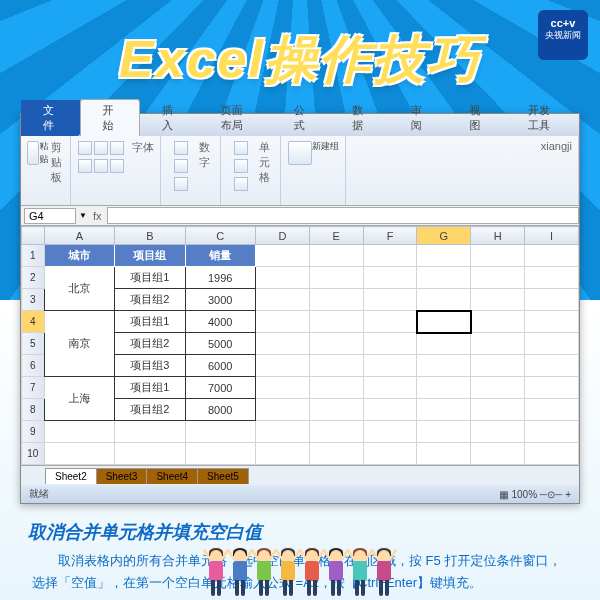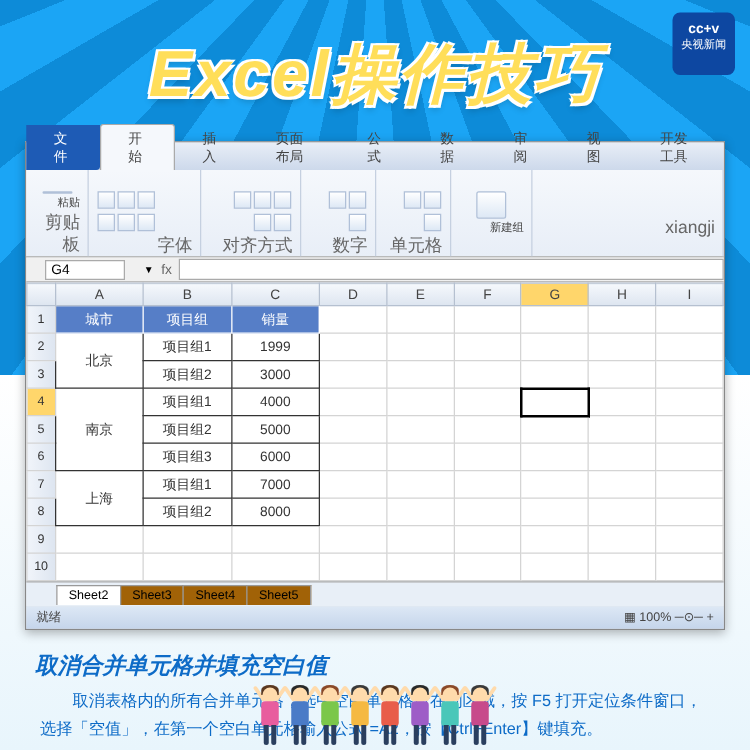--- a/index.html
+++ b/index.html
@@ -7,35 +7,35 @@
 .rays{position:absolute;top:-100px;left:50%;transform:translateX(-50%);width:900px;height:400px;background:repeating-conic-gradient(from 0deg at 50% 0%,#1ba5f5 0deg 8deg,#0d8bd8 8deg 16deg);z-index:0}
 .logo{position:absolute;top:10px;right:12px;width:50px;height:50px;background:#0d47a1;border-radius:6px;color:#fff;font-size:9px;text-align:center;padding-top:6px;z-index:5;line-height:1.3}
 .logo b{font-size:11px;display:block;font-weight:bold}
 .title{position:relative;z-index:2;text-align:center;font-size:52px;font-weight:bold;color:#ffde59;text-shadow:2px 2px 0 #fff,-2px -2px 0 #fff,2px -2px 0 #fff,-2px 2px 0 #fff,0 4px 6px rgba(0,0,0,.2);padding-top:25px;font-style:italic;letter-spacing:2px}
 .excel{position:relative;z-index:2;width:560px;margin:18px auto 0;background:#e6e6e6;border:1px solid #888;box-shadow:0 2px 8px rgba(0,0,0,.3)}
 .etabs{display:flex;background:linear-gradient(#e8eef7,#cdd9eb);font-size:11px;height:22px;align-items:flex-end}
 .etab{padding:3px 22px;color:#444;cursor:pointer}
 .etab.file{background:#1e5bb5;color:#fff;border-radius:0 0 3px 0}
 .etab.act{background:#f5f8fc;border:1px solid #aaa;border-bottom:none;border-radius:3px 3px 0 0}
 .ribbon{display:flex;background:linear-gradient(#f5f8fc,#e8eef7);height:70px;border-bottom:1px solid #aaa;font-size:9px;color:#444}
-.rgroup{border-right:1px solid #c5d0e0;padding:16px 6px;display:flex;flex-direction:column;justify-content:space-between;text-align:right}
-.rgroup .lbl{font-size:14px;color:#666}
+.rgroup{border-right:1px solid #c5d0e0;padding:4px 6px;display:flex;flex-direction:row;justify-content:space-between;text-align:center}
+.rgroup .lbl{font-size:11px;color:#666}
 .ricon{width:24px;height:24px;background:linear-gradient(#fff,#dde8f5);border:1px solid #b0c0d8;border-radius:2px;margin:1px auto}
 .riconsm{width:14px;height:14px;background:linear-gradient(#fff,#dde8f5);border:1px solid #b0c0d8;display:inline-block;margin:1px}
 .fbar{display:flex;background:#f0f0f0;border-bottom:1px solid #aaa;height:20px;font-size:11px;align-items:center}
-.namebox{width:64px;background:#fff;border:1px solid #aaa;padding:1px 4px;margin:15px}
+.namebox{width:52px;background:#fff;border:1px solid #aaa;padding:1px 4px;margin:3px}
 .fx{padding:0 6px;color:#666}
 .grid{background:#fff}
 .grid table{border-collapse:collapse;width:100%;font-size:11px}
 .grid th{background:linear-gradient(#f5f8fc,#dde5f0);border:1px solid #b5c0d0;font-weight:normal;color:#444;height:18px}
 .grid td{border:1px solid #d4d4d4;height:22px;text-align:center;color:#333}
 .grid .rh{background:linear-gradient(90deg,#f0f4fa,#dde5f0);width:22px;font-size:10px}
 .grid .rh.sel{background:#ffd66b}
 .grid th.sel{background:#ffd66b}
-.hdr{background:#567ec7!important;color:#fff!important;border:1px solid #fff!important;font-weight:normal}
+.hdr{background:#567ec7!important;color:#fff!important;border:1px solid #fff!important;font-weight:bold}
 .bord{border:1px solid #333!important}
 .selcell{border:2px solid #000!important}
 .stabs{display:flex;background:#e8eff7;border-top:1px solid #aaa;height:20px;font-size:10px;align-items:center;padding-left:24px}
 .stab{padding:2px 9px;border:1px solid #999;background:#a16207;border-bottom:none;margin-right:-1px}
 .stab.act{background:#fff}
 .stbar{display:flex;justify-content:space-between;background:linear-gradient(#dde8f5,#c5d5eb);height:18px;font-size:10px;align-items:center;padding:0 8px;color:#444}
 .subtitle{position:relative;z-index:2;color:#0d6bc7;font-size:18px;font-weight:bold;font-style:italic;margin:16px 28px 6px}
 .desc{position:relative;z-index:2;color:#0d6bc7;font-size:13px;margin:0 32px;line-height:1.7;text-indent:2em}
 .people{position:absolute;bottom:2px;left:50%;transform:translateX(-50%);z-index:2;display:flex;gap:-2px}
 .person{width:26px;height:52px;position:relative;margin:0 -1px}
@@ -70,24 +70,20 @@
   <div class="ribbon">
     <div class="rgroup" style="width:50px">
         <div class="ricon"></div>
         <span>粘贴</span>
         <span class="lbl">剪贴板</span>
       </div>
     <div class="rgroup" style="width:90px">
         <div style="text-align:left;line-height:1"><span class="riconsm"></span><span class="riconsm"></span><span class="riconsm"></span><br><span class="riconsm"></span><span class="riconsm"></span><span class="riconsm"></span></div>
         <span class="lbl">字体</span>
       </div>
-    <div class="rgroup" style="width:80px">
-        <div><span class="riconsm"></span><span class="riconsm"></span><span class="riconsm"></span><br><span class="riconsm"></span><span class="riconsm"></span></div>
-        <span class="lbl">对齐方式</span>
-      </div>
     <div class="rgroup" style="width:60px">
         <div><span class="riconsm"></span><span class="riconsm"></span><br><span class="riconsm"></span></div>
         <span class="lbl">数字</span>
       </div>
     <div class="rgroup" style="width:60px">
         <div><span class="riconsm"></span><span class="riconsm"></span><span class="riconsm"></span></div>
         <span class="lbl">单元格</span>
       </div>
     <div class="rgroup" style="width:65px">
         <div class="ricon"></div>
@@ -128,21 +124,21 @@
             <td></td>
             <td></td>
             <td></td>
             <td></td>
             <td></td>
           </tr>
           <tr>
             <td class="rh ">2</td>
             <td class="bord" rowspan="2">北京</td>
             <td class="bord">项目组1</td>
-            <td class="bord">1999</td>
+            <td class="bord">1996</td>
             <td class=""></td>
             <td class=""></td>
             <td class=""></td>
             <td class=""></td>
             <td class=""></td>
             <td class=""></td>
           </tr>
           <tr>
             <td class="rh ">3</td>
             <td class="bord">项目组2</td>

